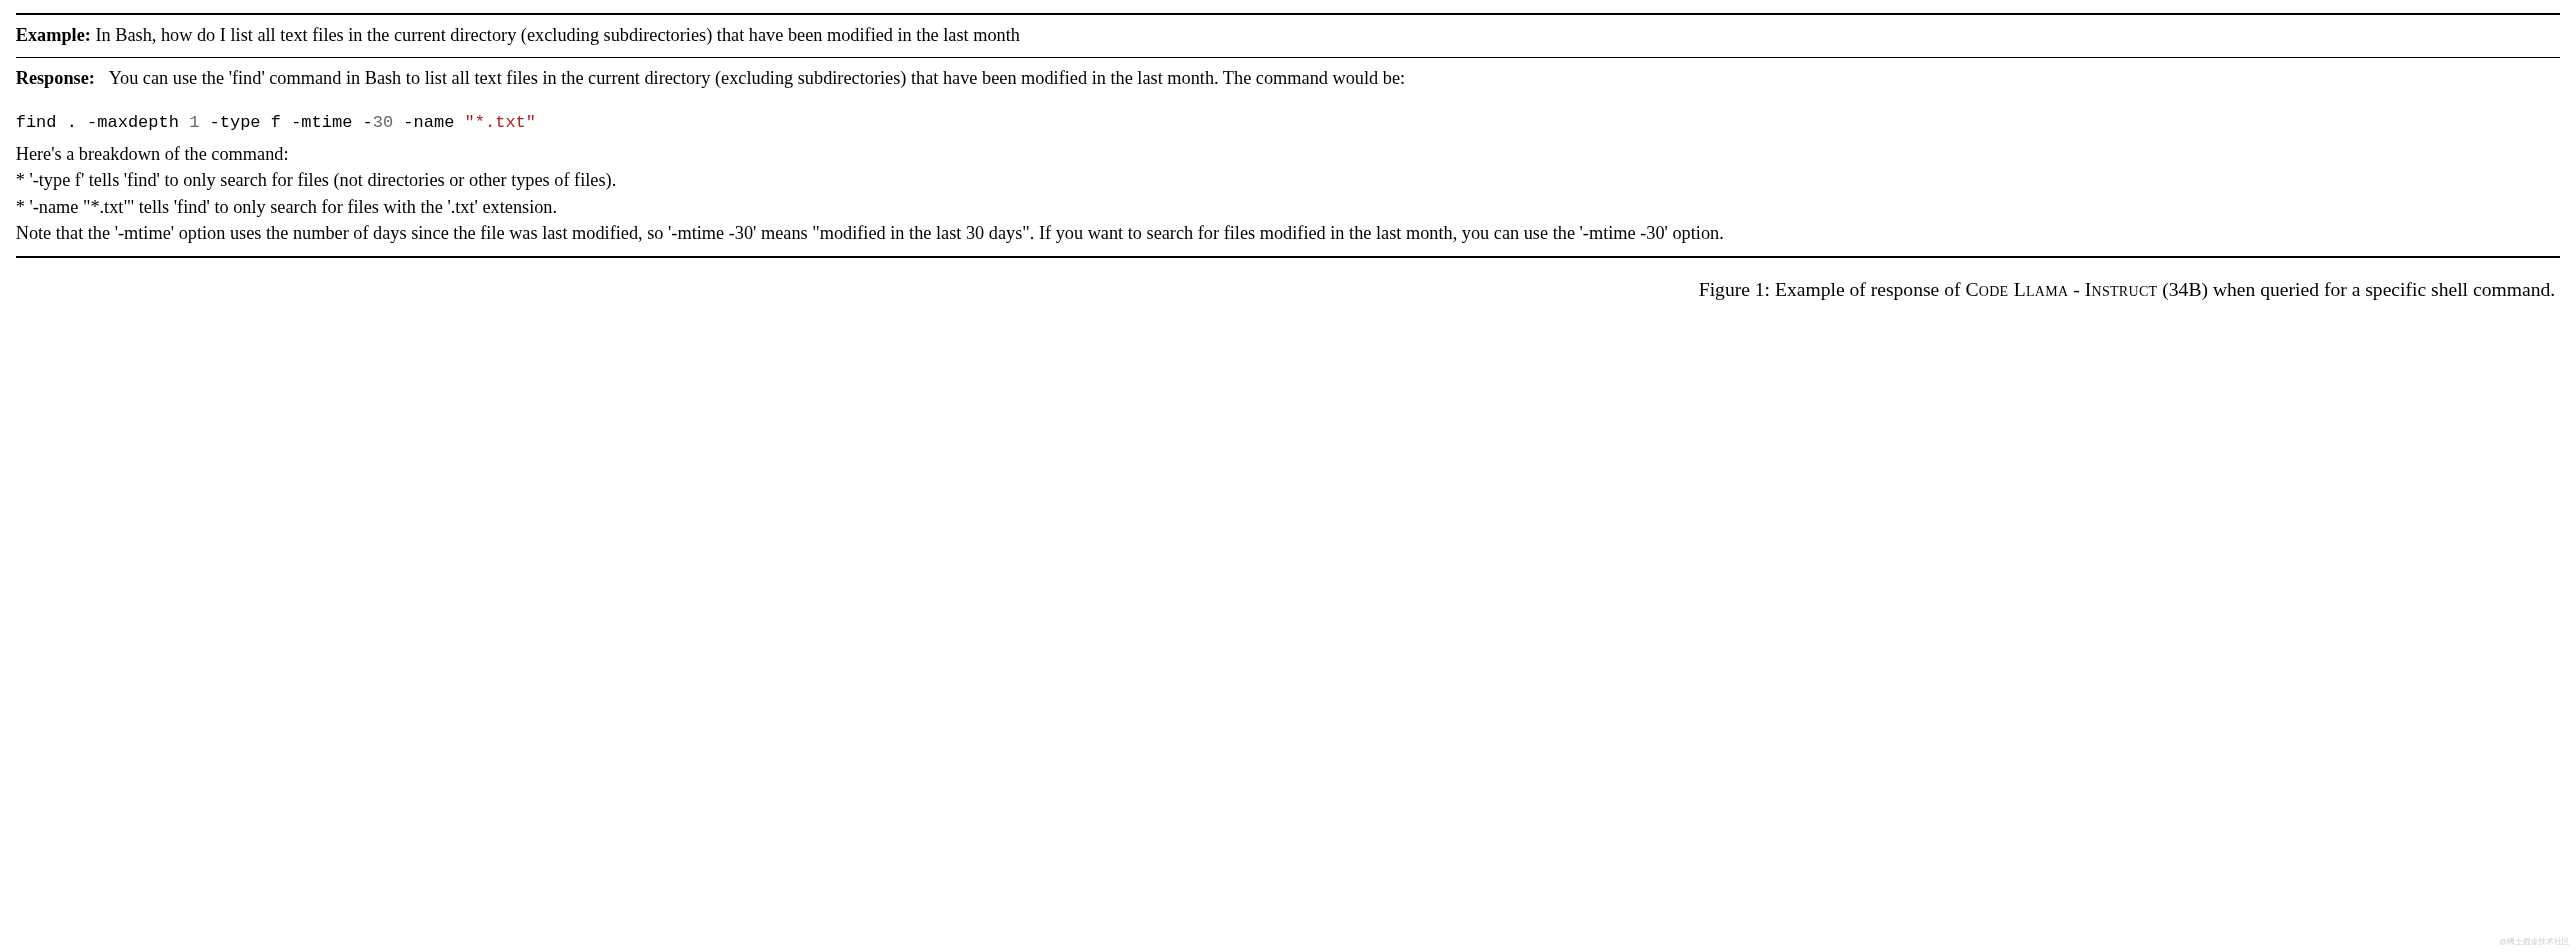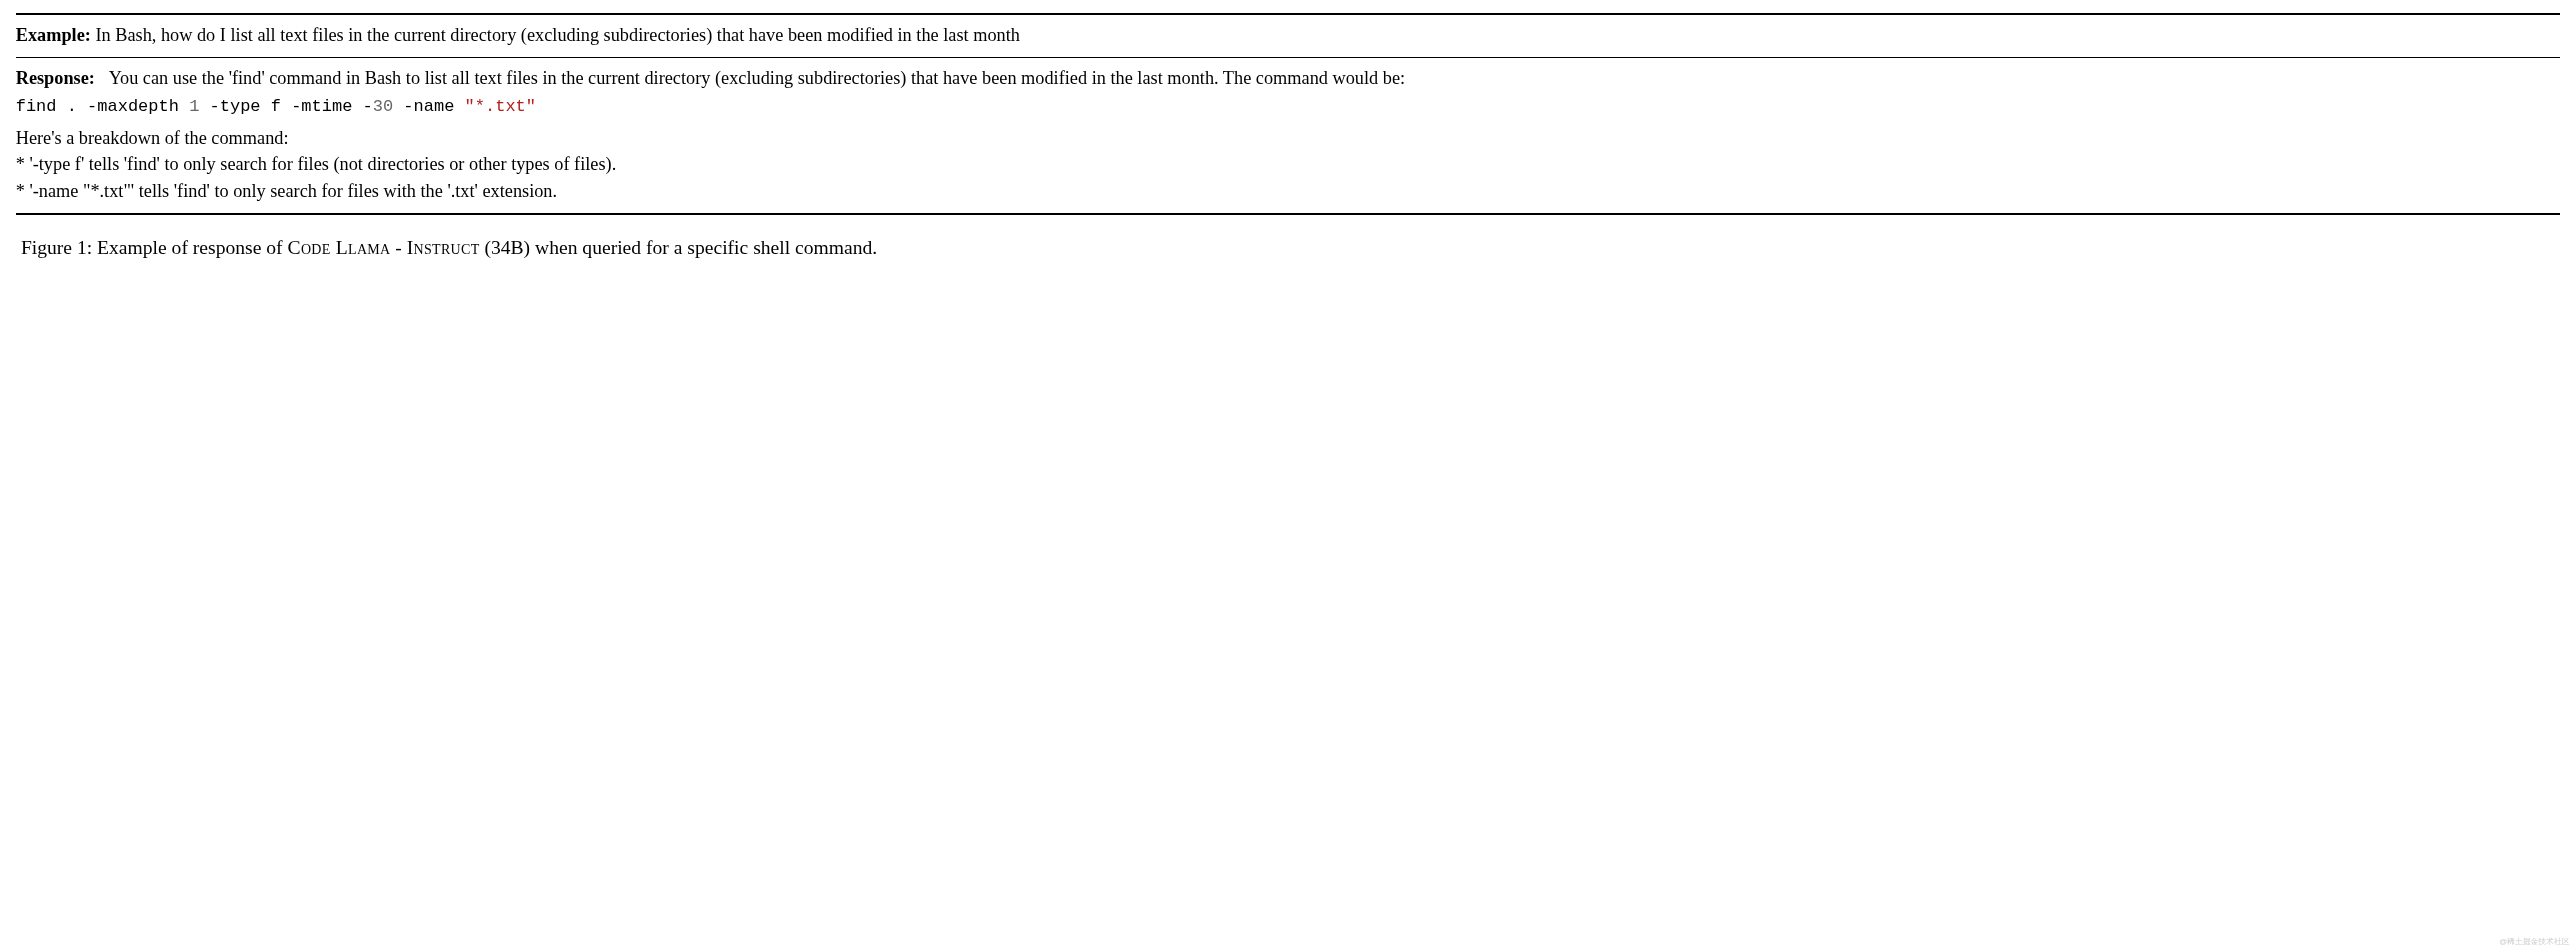--- a/index.html
+++ b/index.html
@@ -36,20 +36,21 @@
       text-align: justify;
     }
     .response-intro {
       text-align: justify;
     }
     .code-line {
       font-family: "Courier New", Courier, monospace;
       font-size: 17px;
       padding: 3.9px 0 3.9px 0;
       white-space: pre;
+      margin-top: 16px;
     }
     .code-kw {
       color: #000;
     }
     .code-num {
       color: #666666;
     }
     .code-str {
       color: #b22222;
     }
@@ -57,21 +58,21 @@
       padding-top: 1.3px;
     }
     .breakdown-line {
       padding-left: 0;
     }
     .note-text {
       text-align: justify;
       padding-top: 0px;
     }
     .figure-caption {
-      text-align: left;
+      text-align: right;
       padding: 18.3px 5.2px 0 5.2px;
       font-size: 19.6px;
     }
     .smallcaps {
       font-variant: small-caps;
       letter-spacing: 0.3px;
     }
     .watermark {
       position: absolute;
       right: 6.5px;
@@ -100,20 +101,21 @@
     <span class="response-label">Response:</span>
     &nbsp;&nbsp;<span>You can use the 'find' command in Bash to list all text files in the current directory (excluding subdirectories) that have been modified in the last month. The command would be:</span>
   </div>
 
   <div class="code-line"><span class="code-kw">find . -maxdepth </span><span class="code-num">1</span><span class="code-kw"> -type f -mtime -</span><span class="code-num">30</span><span class="code-kw"> -name </span><span class="code-str">"*.txt"</span></div>
 
   <div class="breakdown">
     <div>Here's a breakdown of the command:</div>
     <div class="breakdown-line">* '-type f' tells 'find' to only search for files (not directories or other types of files).</div>
     <div class="breakdown-line">* '-name "*.txt"' tells 'find' to only search for files with the '.txt' extension.</div>
+    <div class="note-text">Note that the '-mtime' option uses the number of days since the file was last modified, so '-mtime -30' means "modified in the last 30 days". If you want to search for files modified in the last month, you can use the '-mtime -30' option.</div>
   </div>
 </div>
 
 <hr class="hr-thick">
 
 <div class="figure-caption">
   <span>Figure 1: Example of response of </span><span class="smallcaps">Code Llama</span><span> - </span><span class="smallcaps">Instruct</span><span> (34B) when queried for a specific shell command.</span>
 </div>
 
 <div class="watermark">@稀土掘金技术社区</div>

